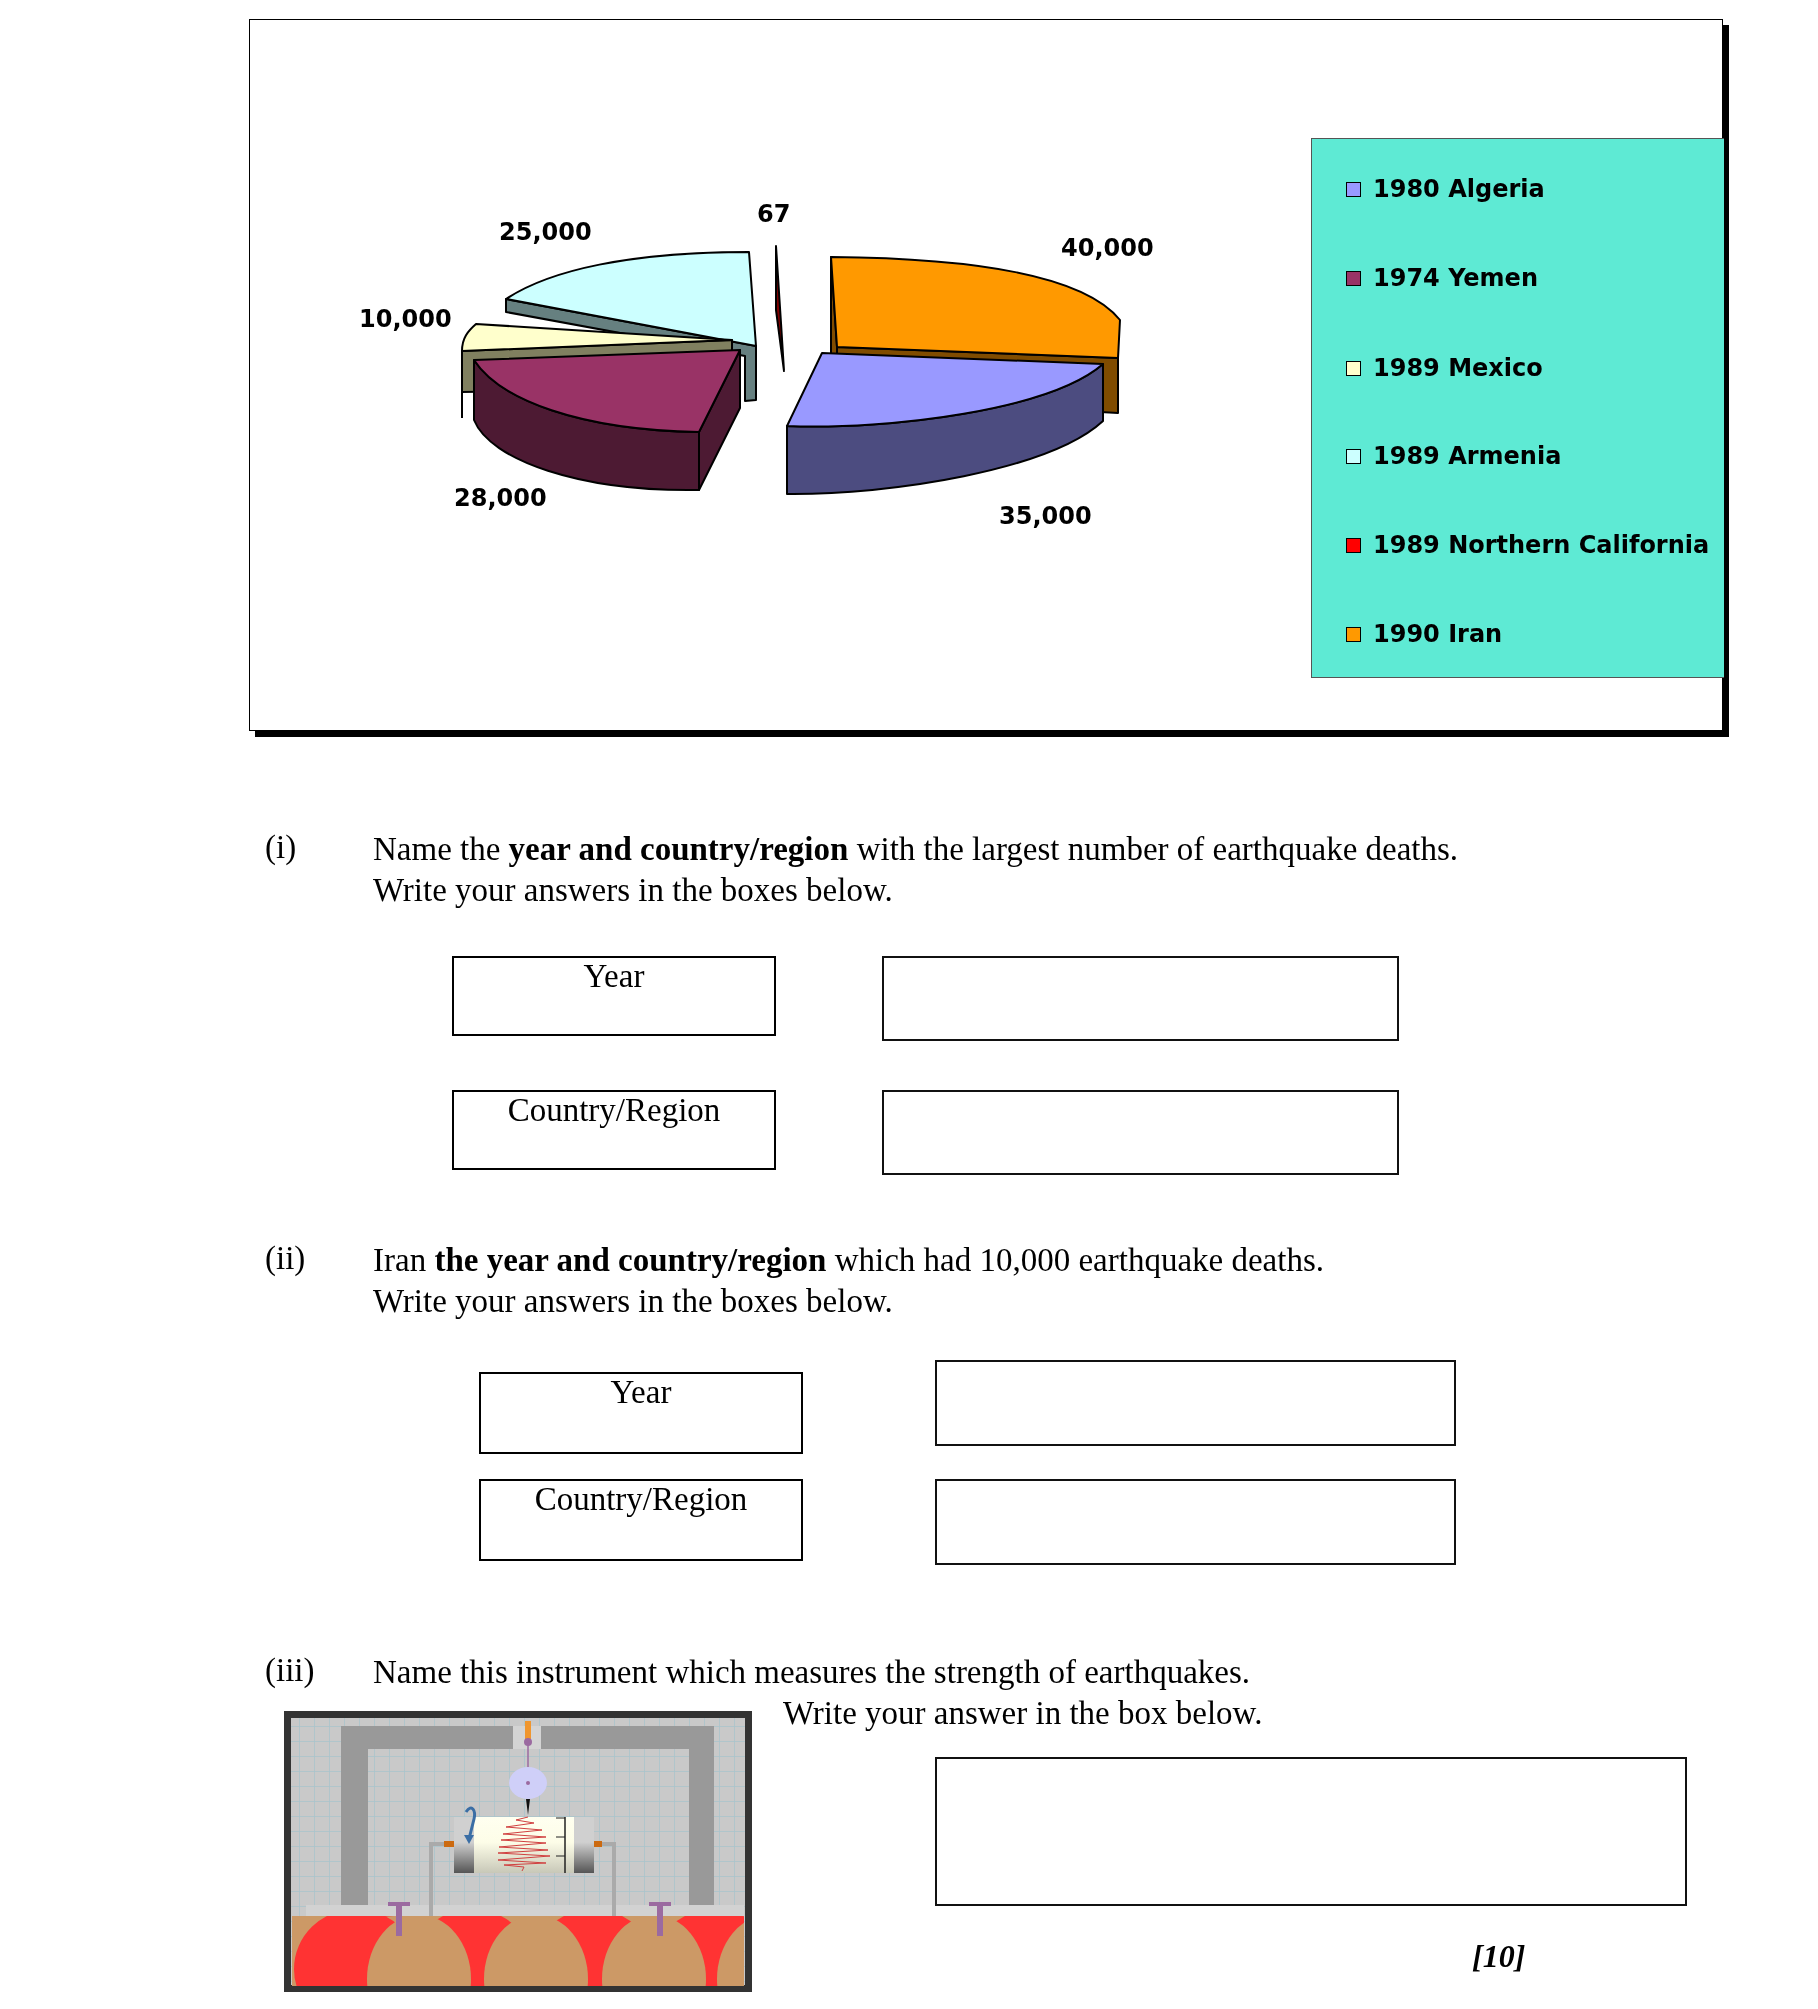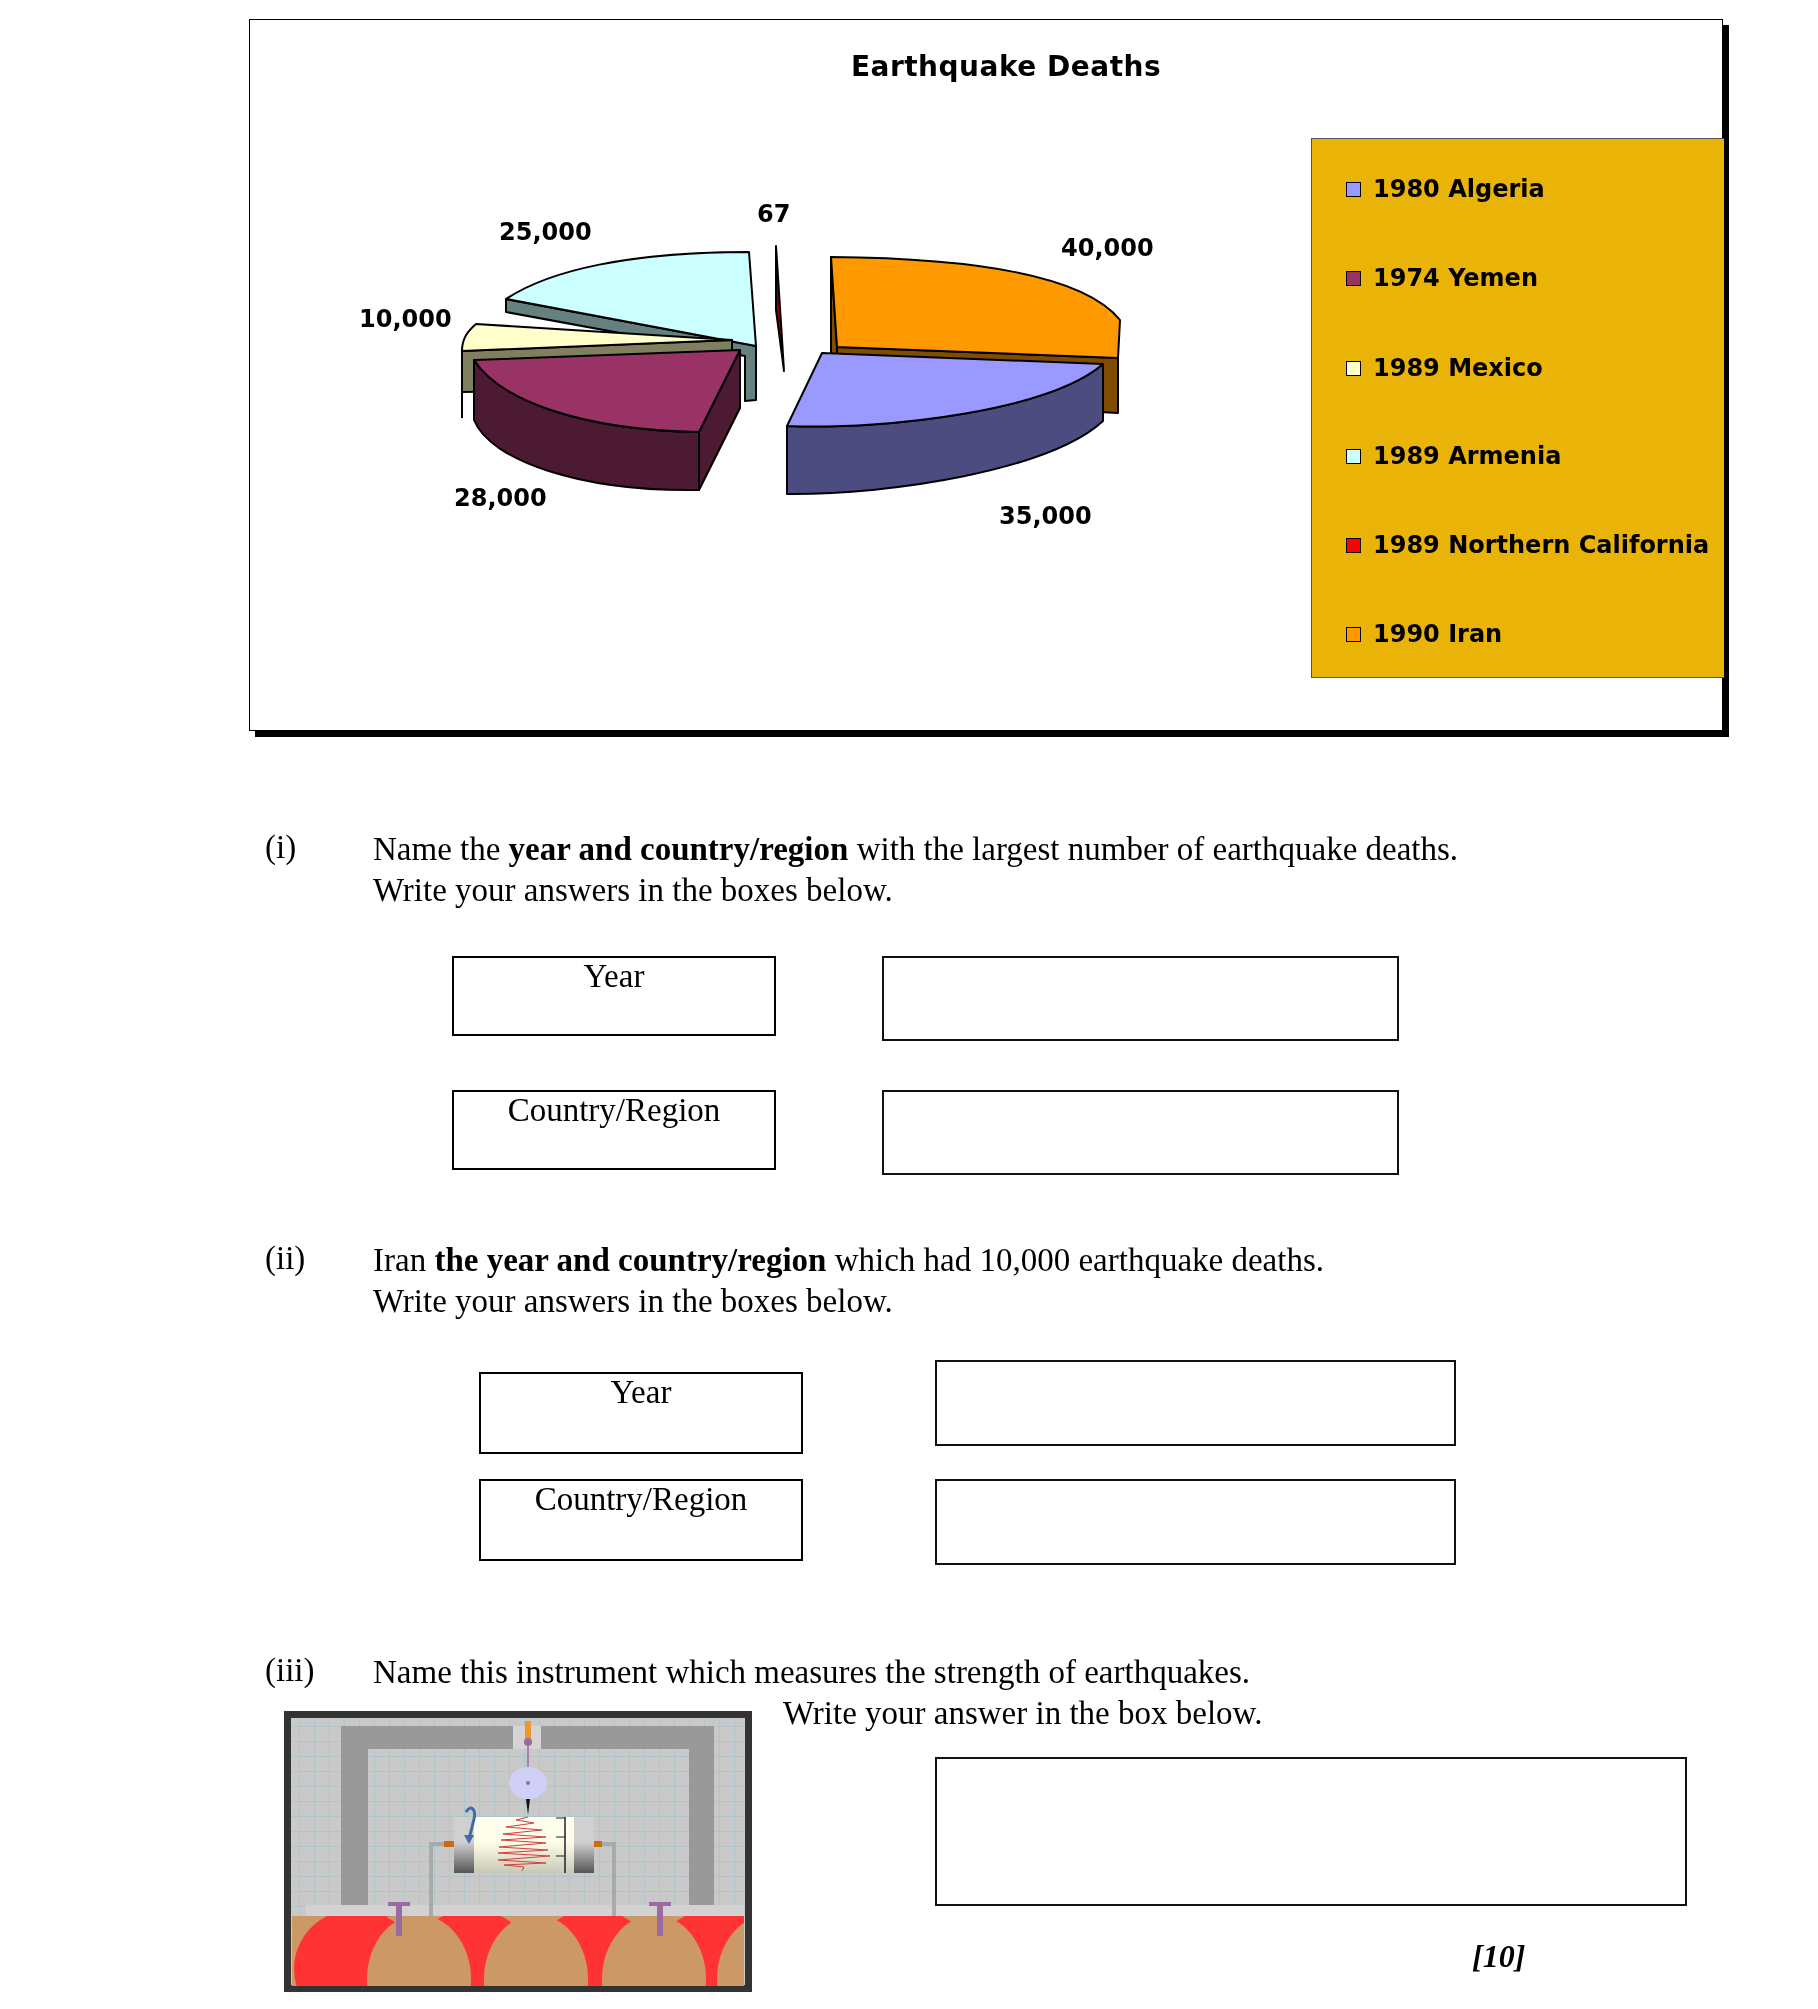--- a/index.html
+++ b/index.html
@@ -7,21 +7,21 @@
          font-family:"Liberation Serif", serif; color:#000; }
   .abs { position:absolute; }
 
   
   #chart-frame { left:249px; top:19px; width:1474px; height:712px;
     border:1.5px solid #000; background:#fff; box-sizing:border-box;
     box-shadow: 6px 6px 0 #000; }
   #chart-title { left:0; top:30px; width:100%; text-align:center; padding-left:40px; box-sizing:border-box;
     font-family:"DejaVu Sans", sans-serif; font-weight:bold; font-size:28px; letter-spacing:0.5px; }
   #legend { left:1061px; top:118px; width:413px; height:540px;
-    border:1px solid #555; border-right:none; background:#eab308; box-sizing:border-box; }
+    border:1px solid #555; border-right:none; background:#5eead4; box-sizing:border-box; }
   .legend-item { position:absolute; left:34px; display:flex; align-items:center;
     font-family:"DejaVu Sans", sans-serif; font-weight:bold; font-size:24px; white-space:nowrap; }
   .swatch { width:15px; height:15px; border:1.5px solid #000; margin-right:12px; box-sizing:border-box; }
   #pie-svg { position:absolute; left:0; top:0; }
   .pie-label { font-family:"DejaVu Sans", sans-serif; font-weight:bold; font-size:24px; fill:#000; }
 
   
   .q-num { font-size:33px; }
   .q-text { font-size:33px; line-height:41px; white-space:nowrap; }
   .q-text b { font-weight:bold; }
@@ -31,21 +31,20 @@
     outline:none; font-family:"Liberation Serif", serif; font-size:30px; padding:0 14px; }
   #marks { left:1472px; top:1938px; font-size:32px; font-weight:bold;font-style:italic; }
 
   
   #seismo { left:284px; top:1711px; width:468px; height:281px; }
 </style>
 </head>
 <body>
 
 <div id="chart-frame" class="abs">
-  <div id="chart-title" class="abs">Earthquake Deaths</div>
 
   <svg id="pie-svg" width="1060" height="690" viewBox="0 0 1060 690">
 
     <g stroke="#000" stroke-width="2" stroke-linejoin="round">
 
       <path d="M256,279 L506,326 L506,380 L495,381 L495,336 L256,292 Z" fill="#668080"></path>
       <path d="M256,279 C300,250 380,232 499,232 L506,326 Z" fill="#ccffff"></path>
 
       <path d="M212,331 L482,320 L482,368 L460,368 L212,372 Z" fill="#808060"></path>
       <path d="M212,331 C212,318 218,311 226,304 L482,320 Z" fill="#ffffcc"></path>

